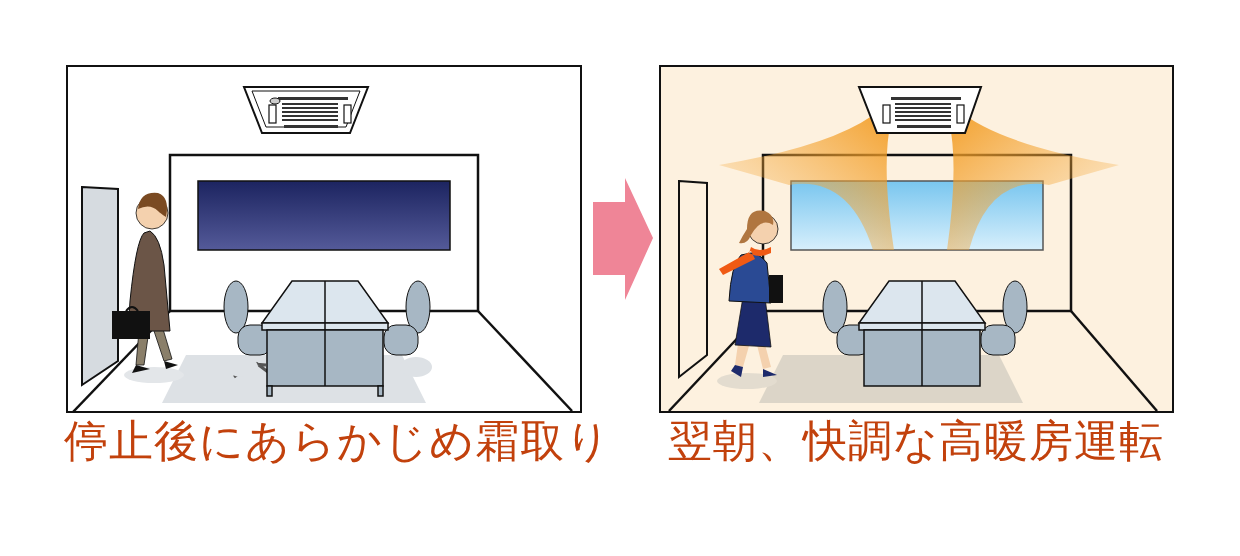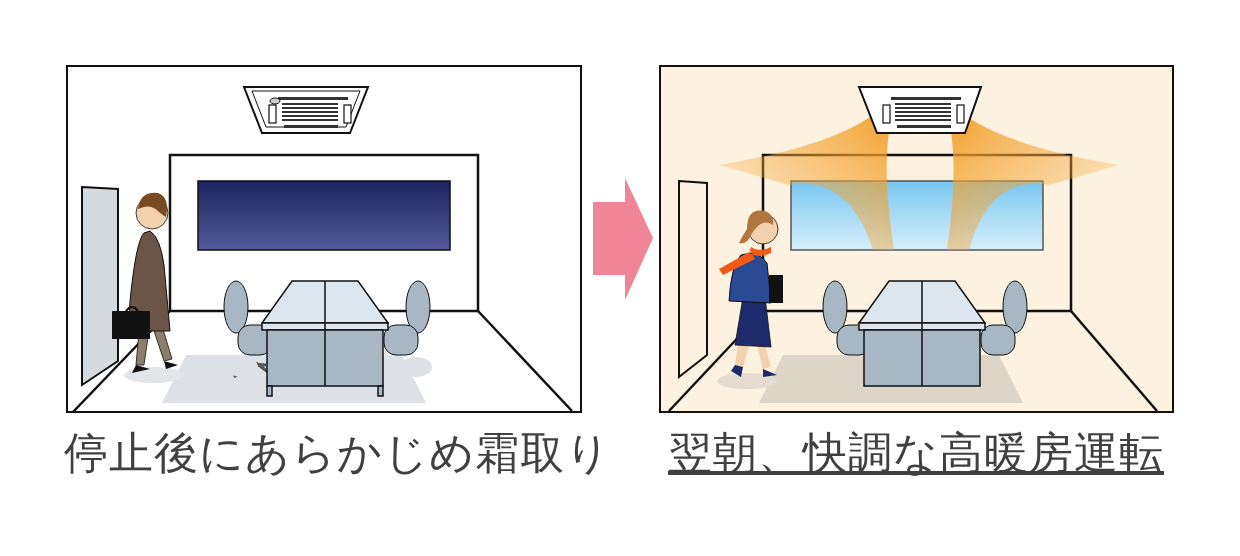--- a/index.html
+++ b/index.html
@@ -2,23 +2,23 @@
 <html><head>
 <meta charset="utf-8">
 <style>
   html, body { margin:0; padding:0; background:#ffffff; }
   body { width:1240px; height:556px; position:relative; overflow:hidden;
          font-family:"DejaVu Sans", "Liberation Sans", sans-serif; }
   .panel { position:absolute; top:65px; height:348px; }
   #panel-left { left:66px; width:516px; }
   #panel-right { left:659px; width:515px; }
   .panel svg { display:block; width:100%; height:100%; }
-  .caption { position:absolute; top:424px; font-size:44px; color:#404040; white-space:nowrap; letter-spacing:1px; }
+  .caption { position:absolute; top:412px; font-size:44px; color:#c2410c; white-space:nowrap; letter-spacing:1px; }
   #caption-left { left:64px; }
-  #caption-right { left:668px;text-decoration:underline; }
+  #caption-right { left:668px; }
   #arrow { position:absolute; left:593px; top:178px; width:60px; height:122px; }
 </style>
 </head>
 <body>
 
 <div id="panel-left" class="panel">
   <svg viewBox="0 0 516 348">
     <rect x="1" y="1" width="514" height="346" fill="#ffffff" stroke="#111" stroke-width="2"></rect>
 
     <rect x="104" y="90" width="308" height="156" fill="#fff" stroke="#111" stroke-width="2.5"></rect>

